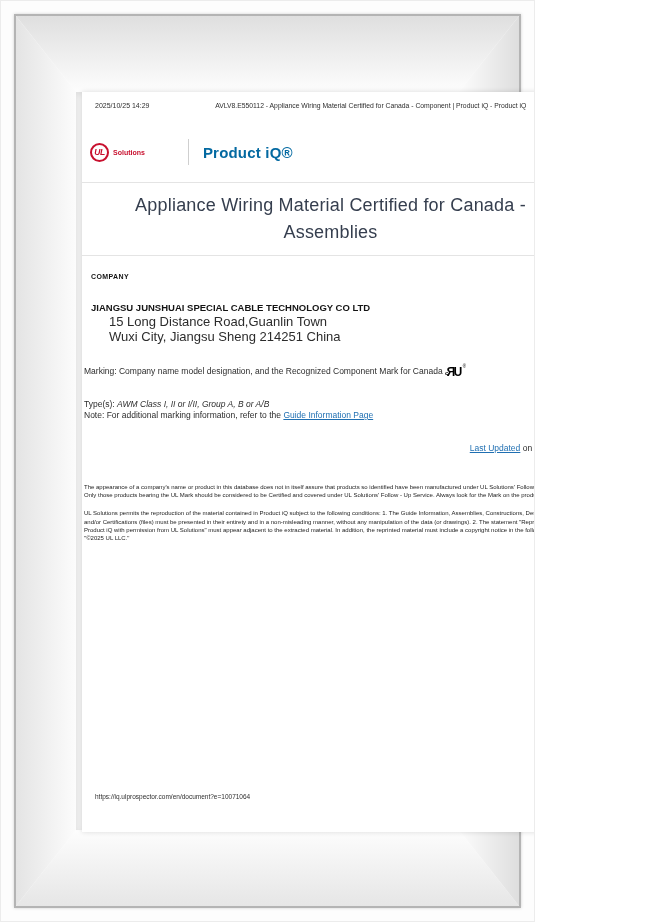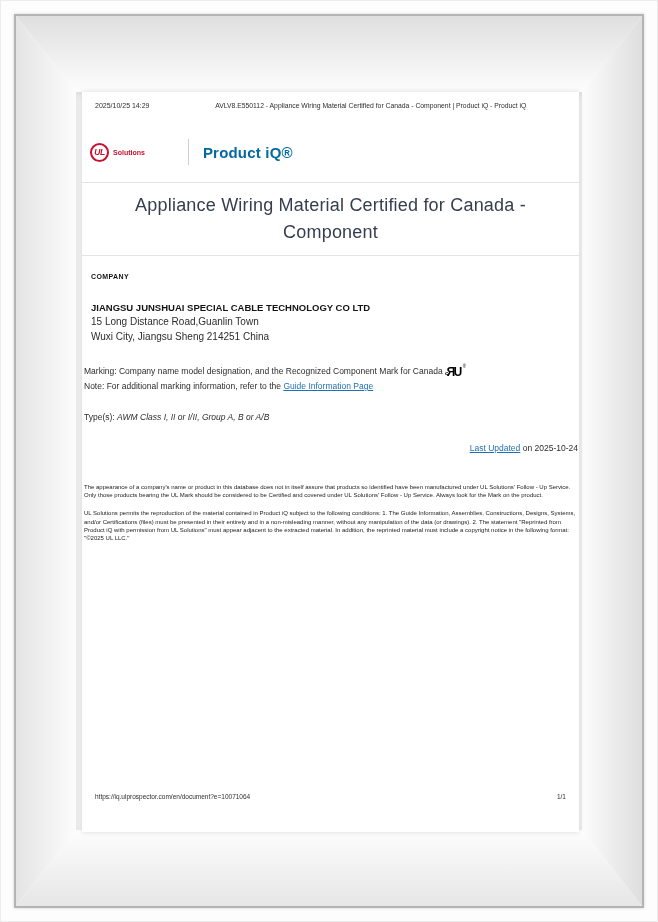--- a/index.html
+++ b/index.html
@@ -1,19 +1,19 @@
 <!DOCTYPE html>
 <html><head>
 <meta charset="utf-8">
 <style>
   * { margin:0; padding:0; box-sizing:border-box; }
   html,body { background:#ffffff; }
   body { font-family:"Liberation Sans", sans-serif; }
 
-  .stage { position:relative; width:658px; height:922px; background:#fdfdfd; overflow:hidden; border:1px solid #ececec; }
+  .stage { position:relative; width:535px; height:922px; background:#fdfdfd; overflow:hidden; border:1px solid #ececec; }
 
   
   .frame-line { position:absolute; inset:13px; border:2px solid #b4b4b4; box-shadow:0 0 3px rgba(0,0,0,.18); }
   .mat { position:absolute; inset:15px; }
   .mat-top    { position:absolute; top:0; left:0; right:0; height:76px; background:linear-gradient(#dfdfdf,#fdfdfd); clip-path:polygon(0 0,100% 0,calc(100% - 60px) 100%,60px 100%); }
   .mat-bottom { position:absolute; bottom:0; left:0; right:0; height:76px; background:linear-gradient(#fdfdfd,#e6e6e6); clip-path:polygon(60px 0,calc(100% - 60px) 0,100% 100%,0 100%); }
   .mat-left   { position:absolute; left:0; top:0; bottom:0; width:60px; background:linear-gradient(90deg,#e4e4e4,#fcfcfc); clip-path:polygon(0 0,100% 76px,100% calc(100% - 76px),0 100%); }
   .mat-right  { position:absolute; right:0; top:0; bottom:0; width:60px; background:linear-gradient(270deg,#dedede,#fcfcfc); clip-path:polygon(100% 0,100% 100%,0 calc(100% - 76px),0 76px); }
   .opening { position:absolute; top:76px; bottom:76px; left:60px; right:60px; background:#f6f6f6; box-shadow:inset 1px 2px 6px rgba(0,0,0,.10); }
 
@@ -33,21 +33,21 @@
 
   .hr { border:0; border-top:1px solid #e4e4e4; margin:0; }
   .hr1 { margin-top:16px; }
   .hr2 { margin-top:9px; }
 
   .doc-title { margin-top:9px; text-align:center; font-size:18px; line-height:27px; font-weight:500; color:#353e4e; letter-spacing:.2px; padding:0 10px; }
 
   .company { padding-left:9px; }
   .company-label { margin-top:17px; font-size:7px; font-weight:bold; letter-spacing:.4px; color:#141414; }
   .company-name { margin-top:22px; font-size:9.5px; font-weight:bold; color:#141414; }
-  .company-addr { font-size:10px; line-height:13px; color:#2c2c2c; margin-top:2px; }
+  .company-addr { font-size:13px; line-height:13px; color:#2c2c2c; margin-top:2px;margin-left:18px; }
 
   .file-number { margin-top:25px; text-align:right; padding-right:18px; font-size:9px; font-weight:bold; color:#141414; }
 
   .body-text { font-size:8.5px; color:#2c2c2c; }
   .marking-line { margin-top:17px; padding:0 2px; line-height:13px; }
   .note-line { padding:0 2px; line-height:13px; }
   .types-line { margin-top:19px; padding:0 2px; }
   .italic { font-style:italic; }
 
   a.doc-link { color:#1f6fb2; text-decoration:underline; cursor:pointer; }
@@ -90,42 +90,42 @@
       <div class="ul-badge">
         <span class="ul-circle">UL</span>
         <span class="ul-solutions">Solutions</span>
       </div>
       <div class="brand-divider"></div>
       <div class="product-iq">Product iQ®</div>
     </div>
 
     <hr class="hr hr1">
 
-    <div class="doc-title">Appliance Wiring Material Certified for Canada - Component</div>
+    <div class="doc-title">Appliance Wiring Material Certified for Canada - Assemblies</div>
 
     <hr class="hr hr2">
 
     <div class="company">
       <div class="company-label">COMPANY</div>
       <div class="company-name">JIANGSU JUNSHUAI SPECIAL CABLE TECHNOLOGY CO LTD</div>
       <div class="company-addr">15 Long Distance Road,Guanlin Town</div>
       <div class="company-addr">Wuxi City, Jiangsu Sheng 214251 China</div>
     </div>
 
 
     <div class="body-text marking-line">
       <span>Marking: Company name model designation, and the Recognized Component Mark for Canada </span><span class="ur-mark"><span class="ur-c">c</span><span class="ur-glyph">UR</span><span class="ur-reg">®</span></span>
     </div>
 
+    <div class="body-text types-line">
+      <span>Type(s): </span><span class="italic">AWM Class I, II or I/II, Group A, B or A/B</span>
+    </div>
+
     <div class="body-text note-line">
       <span>Note: For additional marking information, refer to the </span><a class="doc-link">Guide Information Page</a>
-    </div>
-
-    <div class="body-text types-line">
-      <span>Type(s): </span><span class="italic">AWM Class I, II or I/II, Group A, B or A/B</span>
     </div>
 
     <div class="last-updated">
       <a class="doc-link">Last Updated</a><span> on 2025-10-24</span>
     </div>
 
     <div class="disclaimer disc1">The appearance of a company's name or product in this database does not in itself assure that products so identified have been manufactured under UL Solutions' Follow - Up Service. Only those products bearing the UL Mark should be considered to be Certified and covered under UL Solutions' Follow - Up Service. Always look for the Mark on the product.</div>
     <div class="disclaimer disc2">UL Solutions permits the reproduction of the material contained in Product iQ subject to the following conditions: 1. The Guide Information, Assemblies, Constructions, Designs, Systems, and/or Certifications (files) must be presented in their entirety and in a non-misleading manner, without any manipulation of the data (or drawings). 2. The statement "Reprinted from Product iQ with permission from UL Solutions" must appear adjacent to the extracted material. In addition, the reprinted material must include a copyright notice in the following format: "©2025 UL LLC."</div>
 
     <div class="print-footer">

